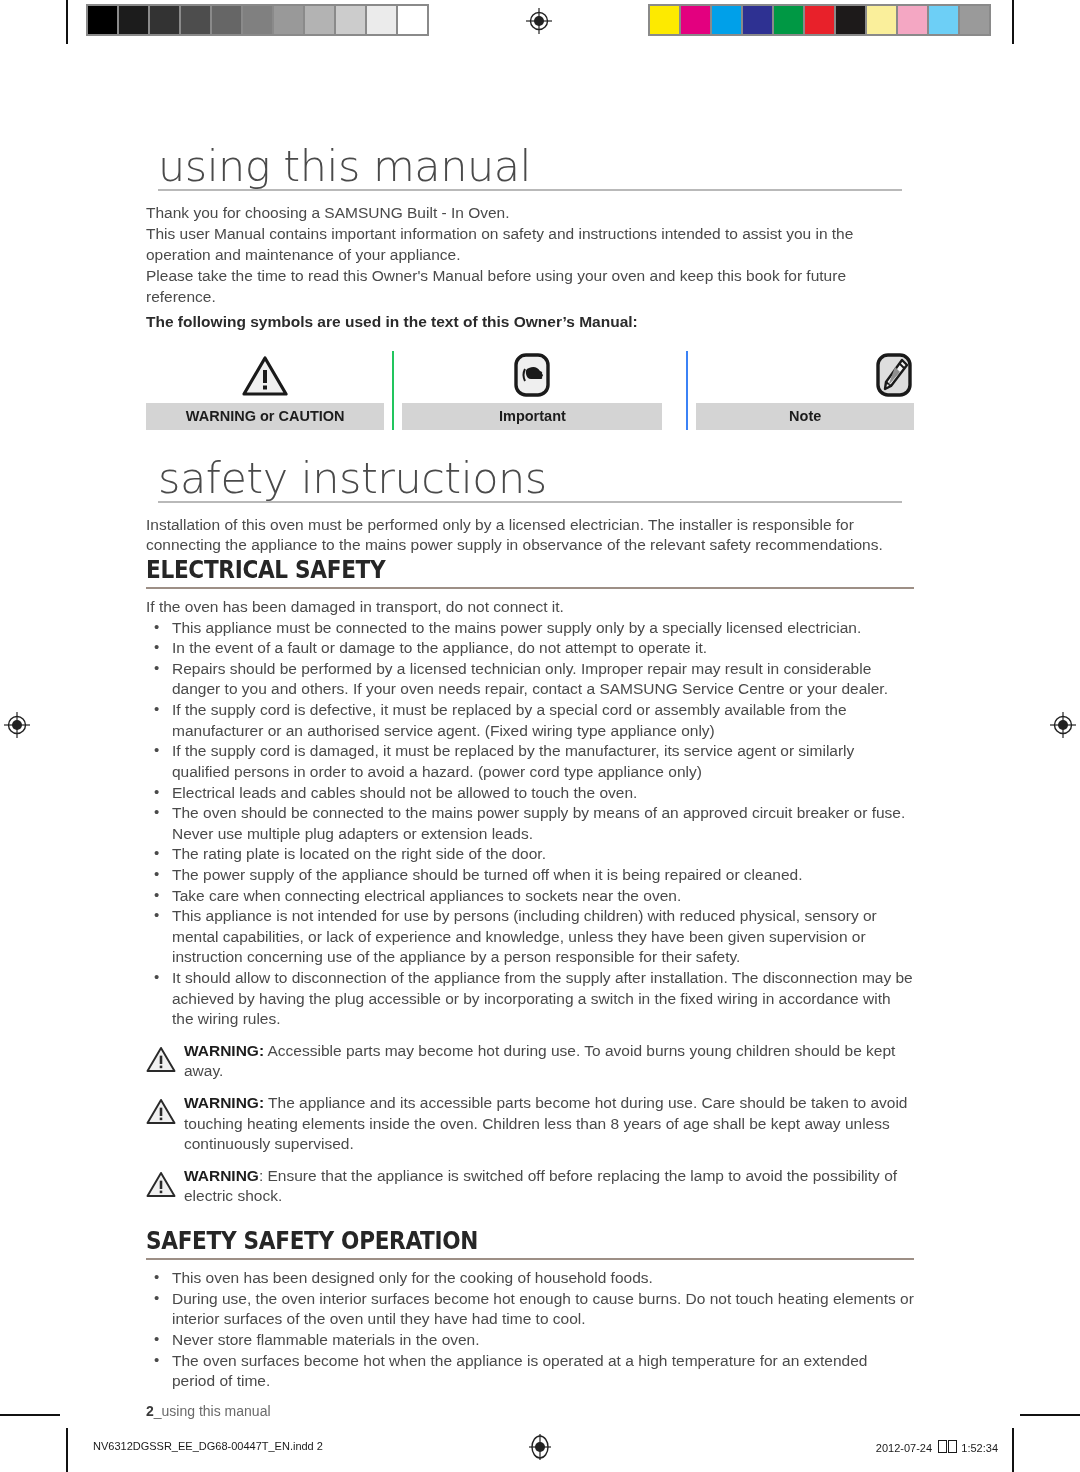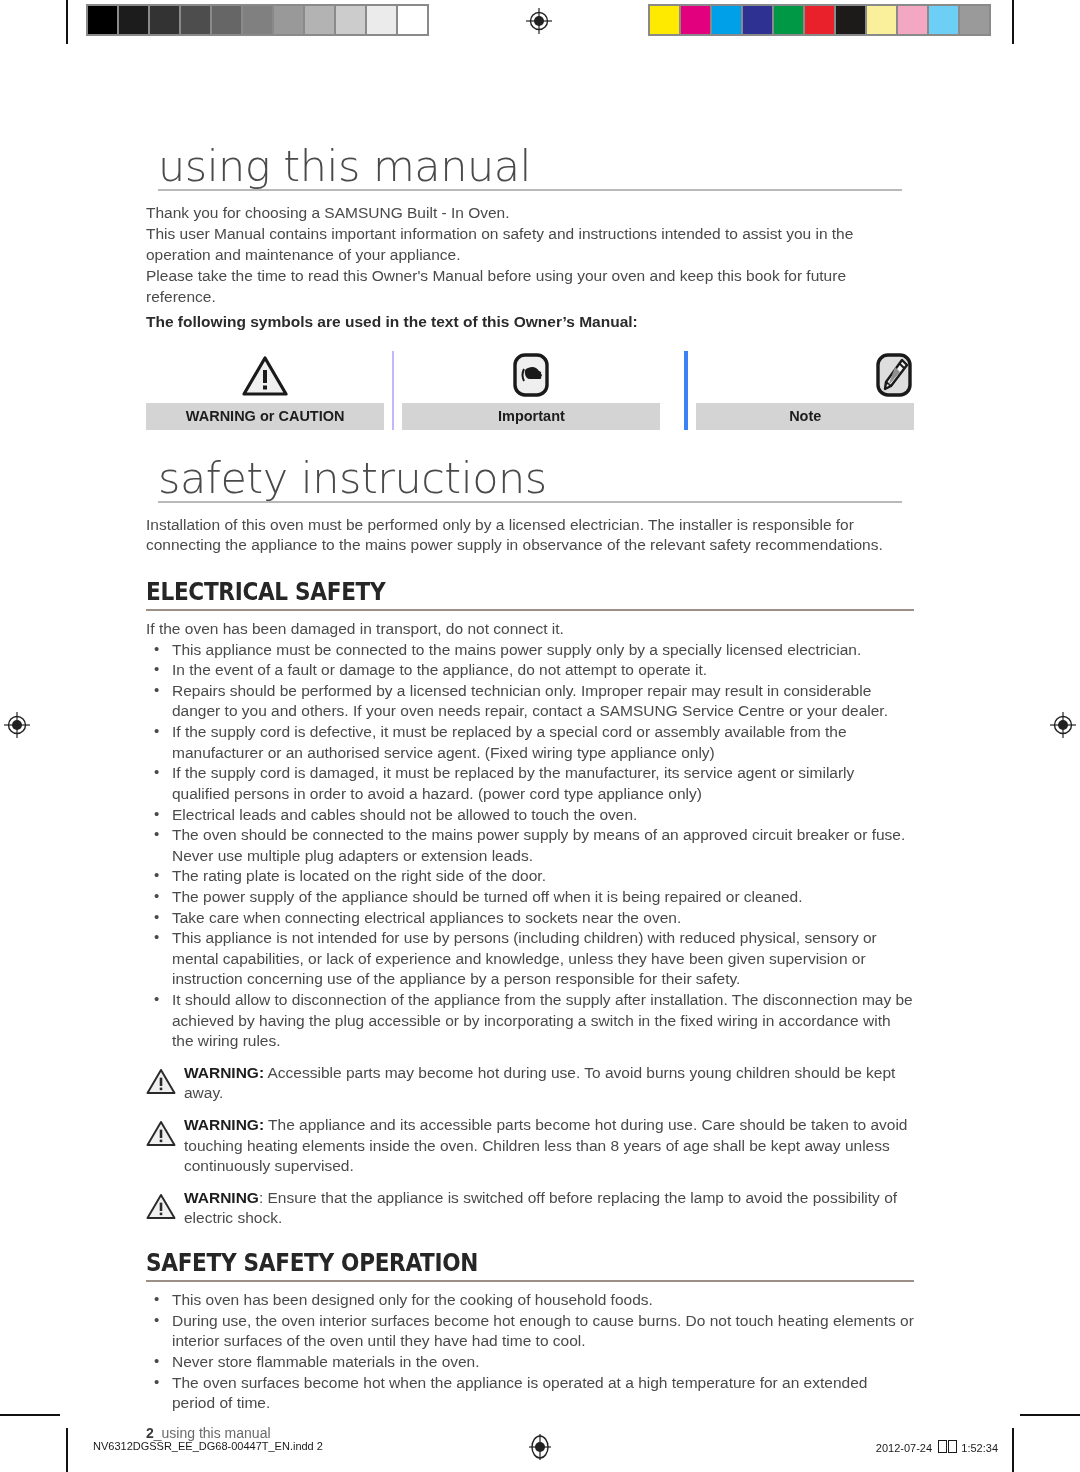--- a/index.html
+++ b/index.html
@@ -101,22 +101,22 @@
     margin-top: 18px;
     width: 768px;
   }
   .legend-cell {
     display: flex;
     flex-direction: column;
     align-items: center;
     justify-content: flex-end;
     box-sizing: border-box;
   }
-  .legend-cell.c0 { width: 262px; border-right: 2px solid #c4b5fd; padding-right: 8px; }
-  .legend-cell.c1 { width: 309px; border-right: 4px solid #3b82f6; padding-left: 8px; padding-right: 24px; }
+  .legend-cell.c0 { width: 262px; border-right: 2px solid #22c55e; padding-right: 8px; }
+  .legend-cell.c1 { width: 309px; border-right: 2px solid #3b82f6; padding-left: 8px; padding-right: 24px; }
   .legend-cell.c2 { width: 238px; padding-left: 8px; align-items: flex-end; }
   .legend-icon {
     height: 46px;
     display: flex;
     align-items: flex-end;
     justify-content: center;
   }
   .legend-label {
     margin-top: 6px;
     width: 100%;
@@ -124,21 +124,20 @@
     text-align: center;
     font-size: 14.5px;
     font-weight: bold;
     color: #1d1d1d;
     padding: 5px 0 6px 0;
     box-sizing: border-box;
   }
 
   
   .section-rule {
-    margin-top: 22px;
   }
   .h2 {
     font-size: 24px;
     font-weight: bold;
     color: #262626;
     letter-spacing: -0.3px;
     margin: 0;
     padding-bottom: 3px;
     border-bottom: 2px solid #9d8f86;
     font-family: "DejaVu Sans", sans-serif;

